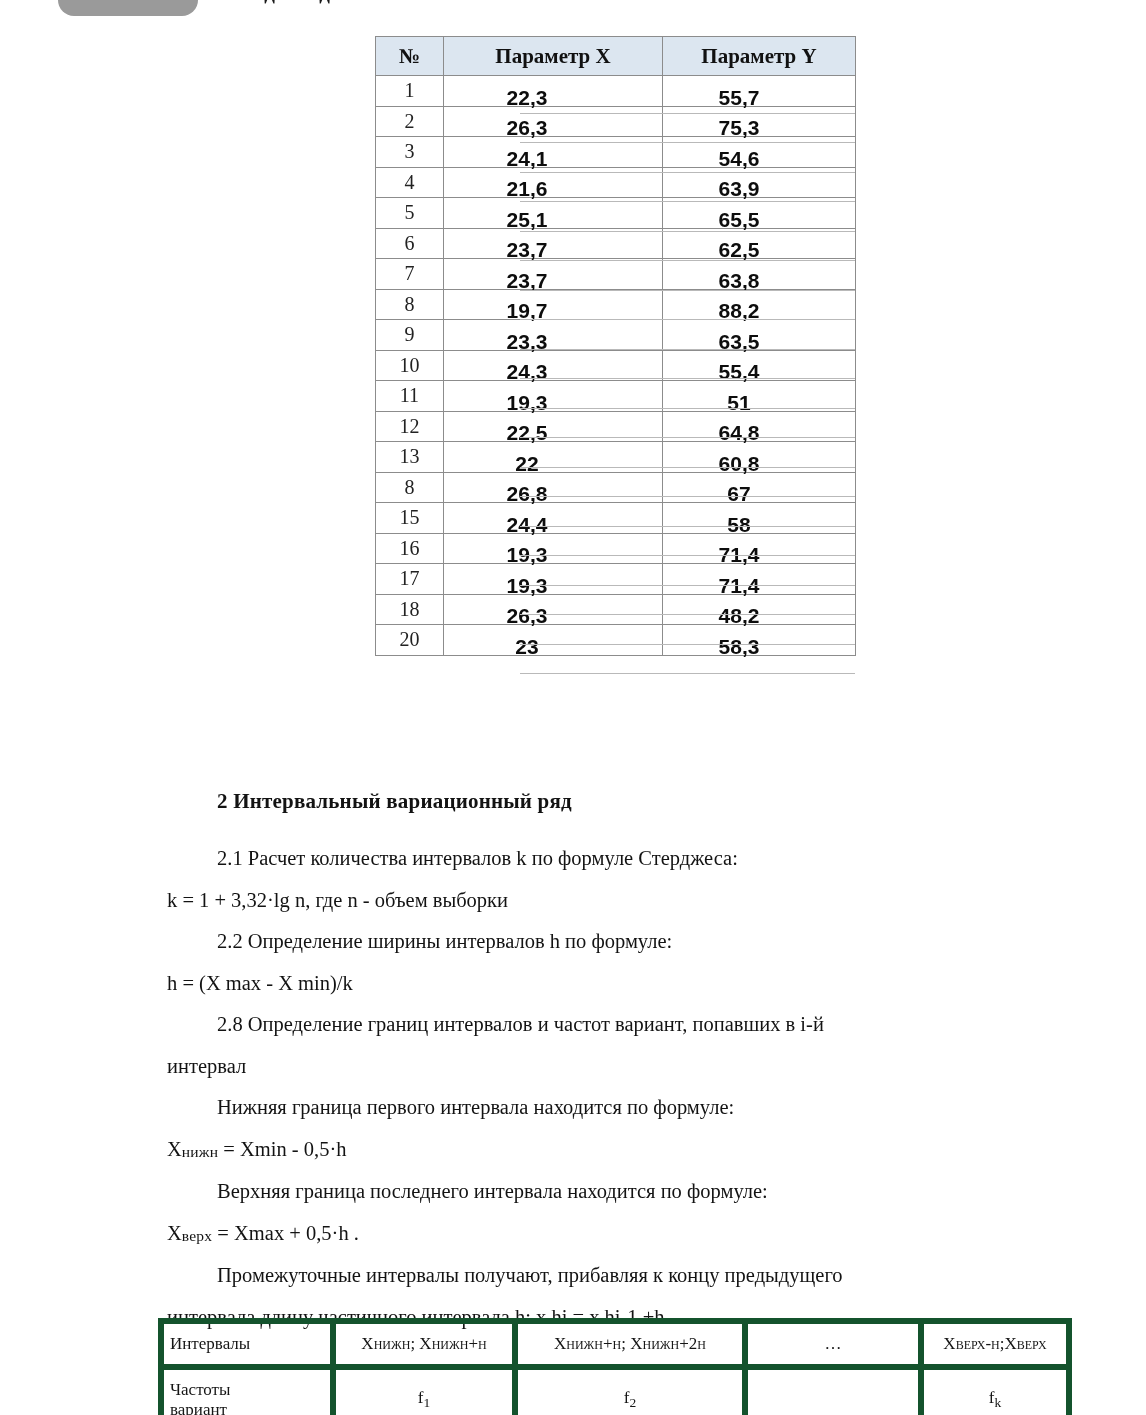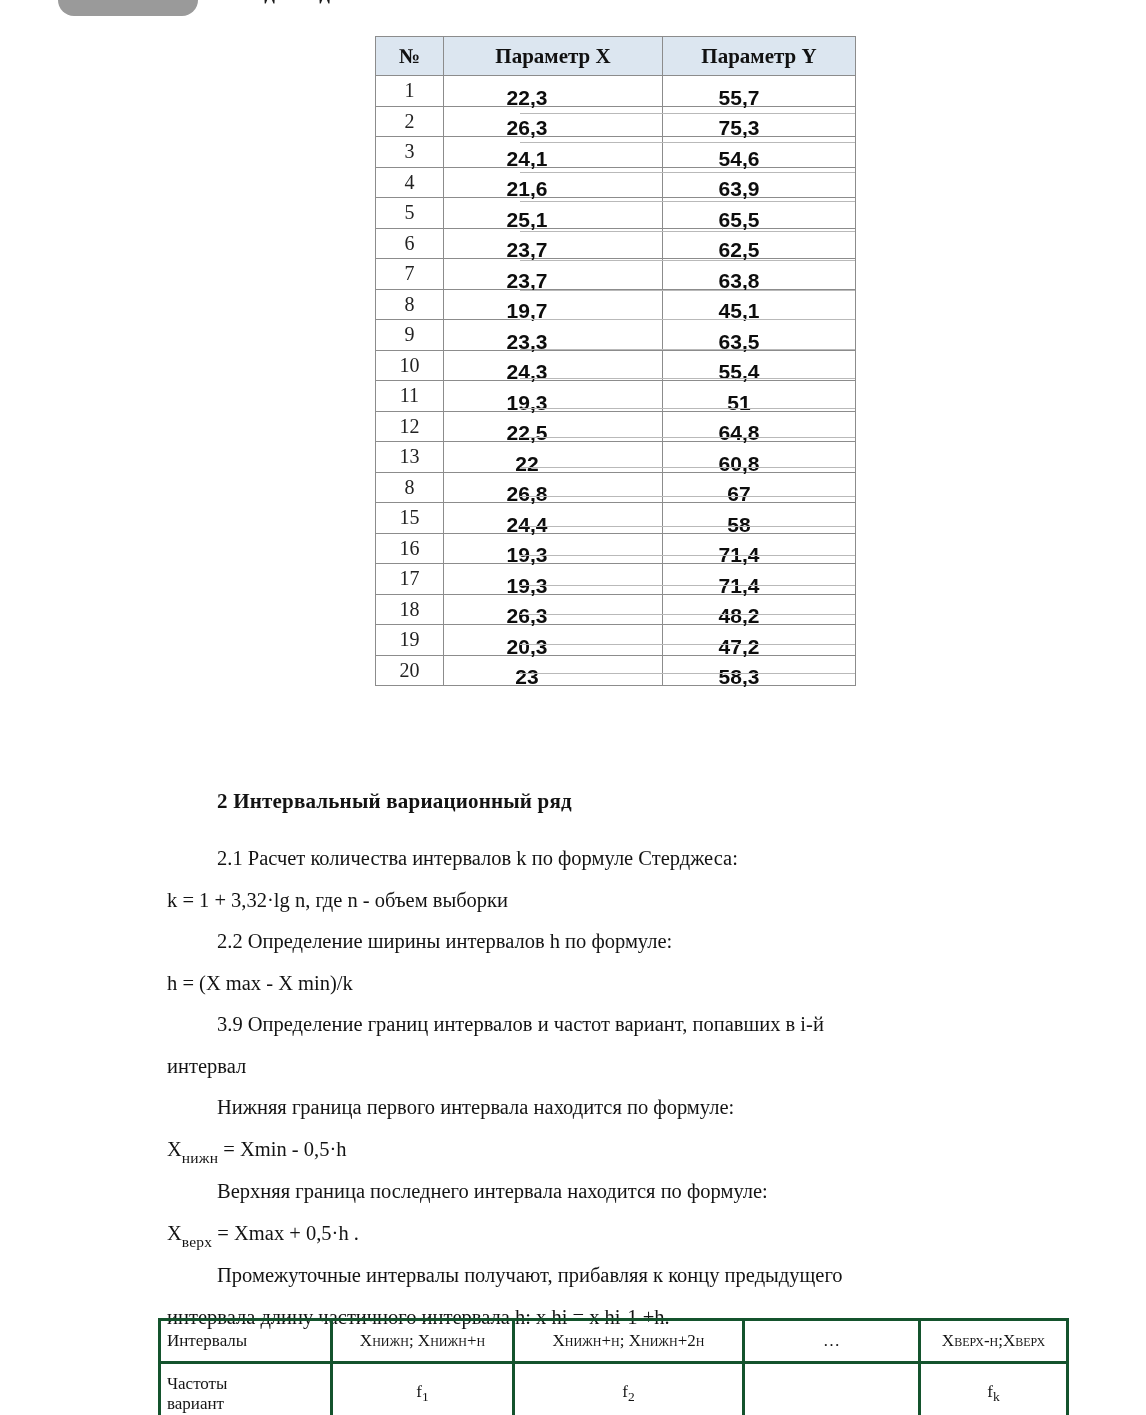--- a/index.html
+++ b/index.html
@@ -73,28 +73,28 @@
     font-size:20.5px;line-height:29.5px;color:#131313;
   }
   h2.sec{
     margin:0 0 0 62px;
     font-size:21px;font-weight:bold;letter-spacing:.2px;
     line-height:30px;
   }
   p.para{margin:12px;}
   p.ind{margin:0;text-indent:62px;}
   .gap{height:28px;}
-  .sub{font-size:15.5px;vertical-align:baseline;position:relative;top:7px;letter-spacing:.2px;}
+  .sub{font-size:15.5px;vertical-align:baseline;position:relative;top:1px;letter-spacing:.2px;}
   sub{font-size:13.5px;}
 
   
   #freq-table-wrap{position:absolute;left:158px;top:1318px;width:908px;}
   table.ftbl{border-collapse:collapse;width:908px;table-layout:fixed;}
   table.ftbl td{
-    border:3px solid #14532d;
+    border:6px solid #14532d;
     font-size:17px;
     padding:10px 6px;
     color:#151515;
     vertical-align:top;
   }
   table.ftbl td.ctr{text-align:center;vertical-align:middle;}
   col.f1{width:172px;}col.f2{width:182px;}col.f3{width:230px;}
   col.f4{width:176px;}col.f5{width:148px;}
   .rowh{height:26px;}
   .rowb{height:52px;font-family:Liberation Serif, serif;}
@@ -186,21 +186,21 @@
           <td class="cell-y">
             <span class="val">63,8</span>
           </td>
         </tr>
         <tr>
           <td class="cell-no">8</td>
           <td class="cell-x">
             <span class="val">19,7</span>
           </td>
           <td class="cell-y">
-            <span class="val">45,1</span>
+            <span class="val">88,2</span>
           </td>
         </tr>
         <tr>
           <td class="cell-no">9</td>
           <td class="cell-x">
             <span class="val">23,3</span>
           </td>
           <td class="cell-y">
             <span class="val">63,5</span>
           </td>
@@ -277,29 +277,20 @@
             <span class="val">71,4</span>
           </td>
         </tr>
         <tr>
           <td class="cell-no">18</td>
           <td class="cell-x">
             <span class="val">26,3</span>
           </td>
           <td class="cell-y">
             <span class="val">48,2</span>
-          </td>
-        </tr>
-        <tr>
-          <td class="cell-no">19</td>
-          <td class="cell-x">
-            <span class="val">20,3</span>
-          </td>
-          <td class="cell-y">
-            <span class="val">47,2</span>
           </td>
         </tr>
         <tr>
           <td class="cell-no">20</td>
           <td class="cell-x">
             <span class="val">23</span>
           </td>
           <td class="cell-y">
             <span class="val">58,3</span>
           </td>
@@ -353,21 +344,21 @@
 <div id="body-text">
 
   <h2 class="sec">2  Интервальный вариационный   ряд</h2>
 
   <div class="gap"></div>
 
   <p class="ind">2.1 Расчет количества интервалов k по формуле Стерджеса:</p>
   <p class="para">k = 1 + 3,32·lg n, где n - объем выборки</p>
   <p class="ind">2.2 Определение ширины интервалов h по формуле:</p>
   <p class="para">h = (X max - X min)/k</p>
-  <p class="ind">3.9 Определение границ интервалов и частот вариант, попавших в i-й</p>
+  <p class="ind">2.8 Определение границ интервалов и частот вариант, попавших в i-й</p>
   <p class="para">интервал</p>
 
   <p class="ind">Нижняя граница первого интервала находится по формуле:</p>
   <p class="para">
     <span>X</span><span class="sub">нижн</span>
     <span>=  Xmin - 0,5·h</span>
   </p>
 
   <p class="ind">Верхняя граница последнего интервала находится по формуле:</p>
   <p class="para">

